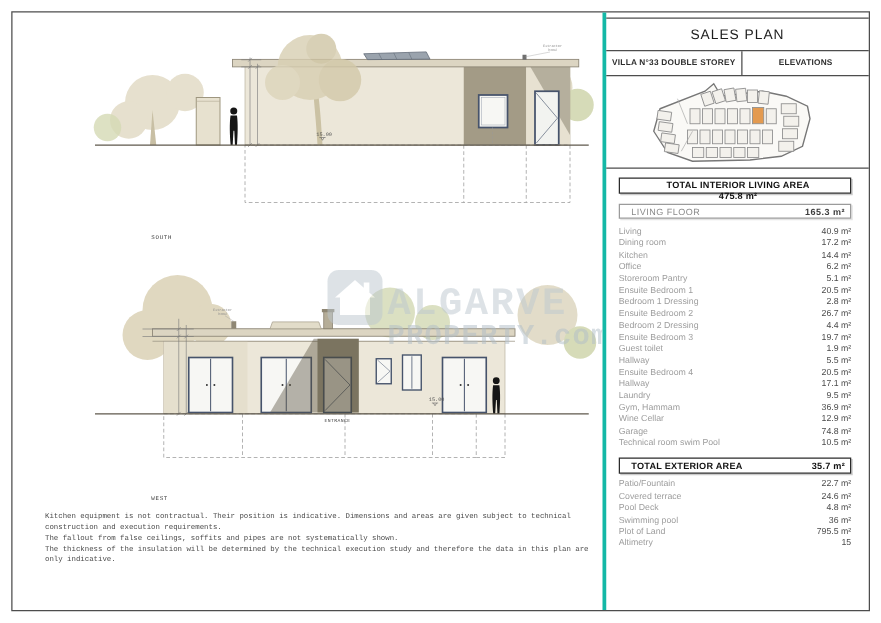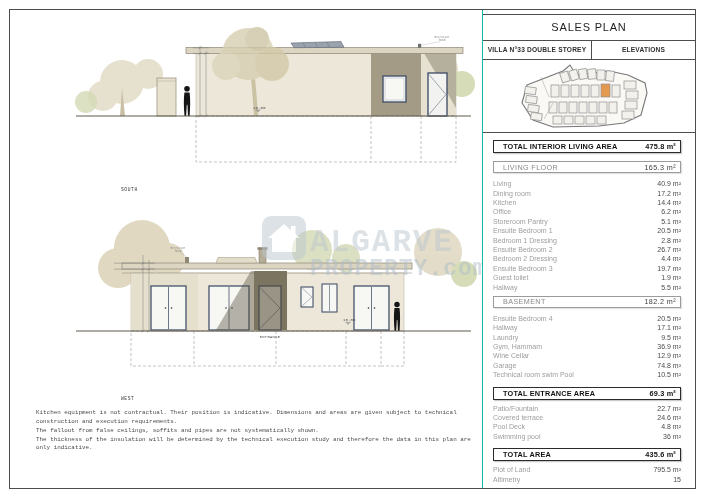--- a/index.html
+++ b/index.html
@@ -6,21 +6,21 @@
   body{
     width:705px;height:498px;position:relative;background:#ffffff;
     font-family:"Liberation Sans",sans-serif;color:#222;overflow:hidden;
   }
   .sheet{
     position:absolute;left:9px;top:9px;width:685px;height:478px;
     border:1px solid #4d4d4d;display:flex;background:#fff;
   }
   .drawings{position:relative;width:472px;height:100%;overflow:hidden;font-family:Liberation Mono, monospace;}
   .drawings svg{position:absolute;left:0;top:0;}
-  .panel{position:relative;flex:1;border-left:1px solid #14b8a6;display:flex;flex-direction:column;padding-top:4px;justify-content:center;}
+  .panel{position:relative;flex:1;border-left:3px solid #14b8a6;display:flex;flex-direction:column;padding-top:4px;justify-content:center;}
   .panel-title{
     height:25px;border-top:1px solid #4d4d4d;border-bottom:1px solid #4d4d4d;
     display:flex;align-items:center;justify-content:center;
     font-size:11px;letter-spacing:.8px;color:#1d1d1d;
   }
   .panel-sub{display:flex;height:19px;border-bottom:1px solid #4d4d4d;}
   .panel-sub .cell{display:flex;align-items:center;justify-content:center;font-size:6.6px;font-weight:bold;color:#2e2e2e;letter-spacing:.2px;}
   .cell-left{width:108px;border-right:1px solid #4d4d4d;}
   .cell-right{flex:1;}
   .map-cell{height:73px;border-bottom:1px solid #4d4d4d;display:flex;align-items:center;justify-content:center;}
@@ -33,22 +33,22 @@
   .row.total{
     border:1px solid #2b2b2b;height:11px;padding:0 4px 0 9px;margin:7px 0 4px;
     font-size:7.3px;font-weight:bold;color:#121212;letter-spacing:.2px;
     box-shadow:1.2px 1.2px 0 rgba(70,70,70,.28);background:#fff;
   }
   .row.sub{
     border:1px solid #9b9b9b;height:10px;padding:0 4px 0 9px;margin:4px 0 6px;
     font-size:7.2px;color:#8a8a8a;letter-spacing:.4px;
     box-shadow:1.2px 1.2px 0 rgba(130,130,130,.22);background:#fff;
   }
-  .row.sub .val{color:#3d3d3d;font-weight:normal;}
-  .area-table .row.total:first-child{margin-top:0;}
+  .row.sub .val{color:#3d3d3d;font-weight:bold;}
+  .area-table .row.total:first-child{margin-top:0;flex-direction:column;}
   .disclaimer{
     position:absolute;left:26px;top:399px;width:444px;
     font-size:5.9px;line-height:1.5;color:#4a4a4a;
   }
   .dir-label{font-size:4.6px;letter-spacing:.6px;fill:#3c3c3c;}
   .tiny-note{font-size:2.8px;fill:#8a8a8a;}
   .dim-txt{font-size:4.2px;fill:#555;}
   .entr-txt{font-size:3.8px;fill:#3f3f3f;letter-spacing:.3px;}
 </style>
 </head>
@@ -373,24 +373,20 @@
           <span class="val">19.7 m²</span>
         </div>
         <div class="row item">
           <span class="lbl">Guest toilet</span>
           <span class="val">1.9 m²</span>
         </div>
         <div class="row item">
           <span class="lbl">Hallway</span>
           <span class="val">5.5 m²</span>
         </div>
-        <div class="row sub">
-          <span class="lbl">BASEMENT</span>
-          <span class="val">182.2 m²</span>
-        </div>
         <div class="row item">
           <span class="lbl">Ensuite Bedroom 4</span>
           <span class="val">20.5 m²</span>
         </div>
         <div class="row item">
           <span class="lbl">Hallway</span>
           <span class="val">17.1 m²</span>
         </div>
         <div class="row item">
           <span class="lbl">Laundry</span>
@@ -406,42 +402,38 @@
         </div>
         <div class="row item">
           <span class="lbl">Garage</span>
           <span class="val">74.8 m²</span>
         </div>
         <div class="row item">
           <span class="lbl">Technical room swim Pool</span>
           <span class="val">10.5 m²</span>
         </div>
         <div class="row total">
-          <span class="lbl">TOTAL ENTRANCE AREA</span>
-          <span class="val">69.3 m²</span>
+          <span class="lbl">TOTAL EXTERIOR AREA</span>
+          <span class="val">35.7 m²</span>
         </div>
         <div class="row item">
           <span class="lbl">Patio/Fountain</span>
           <span class="val">22.7 m²</span>
         </div>
         <div class="row item">
           <span class="lbl">Covered terrace</span>
           <span class="val">24.6 m²</span>
         </div>
         <div class="row item">
           <span class="lbl">Pool Deck</span>
           <span class="val">4.8 m²</span>
         </div>
         <div class="row item">
           <span class="lbl">Swimming pool</span>
           <span class="val">36 m²</span>
-        </div>
-        <div class="row total">
-          <span class="lbl">TOTAL AREA</span>
-          <span class="val">435.6 m²</span>
         </div>
         <div class="row item">
           <span class="lbl">Plot of Land</span>
           <span class="val">795.5 m²</span>
         </div>
         <div class="row item">
           <span class="lbl">Altimetry</span>
           <span class="val">15</span>
         </div>
       </div>

